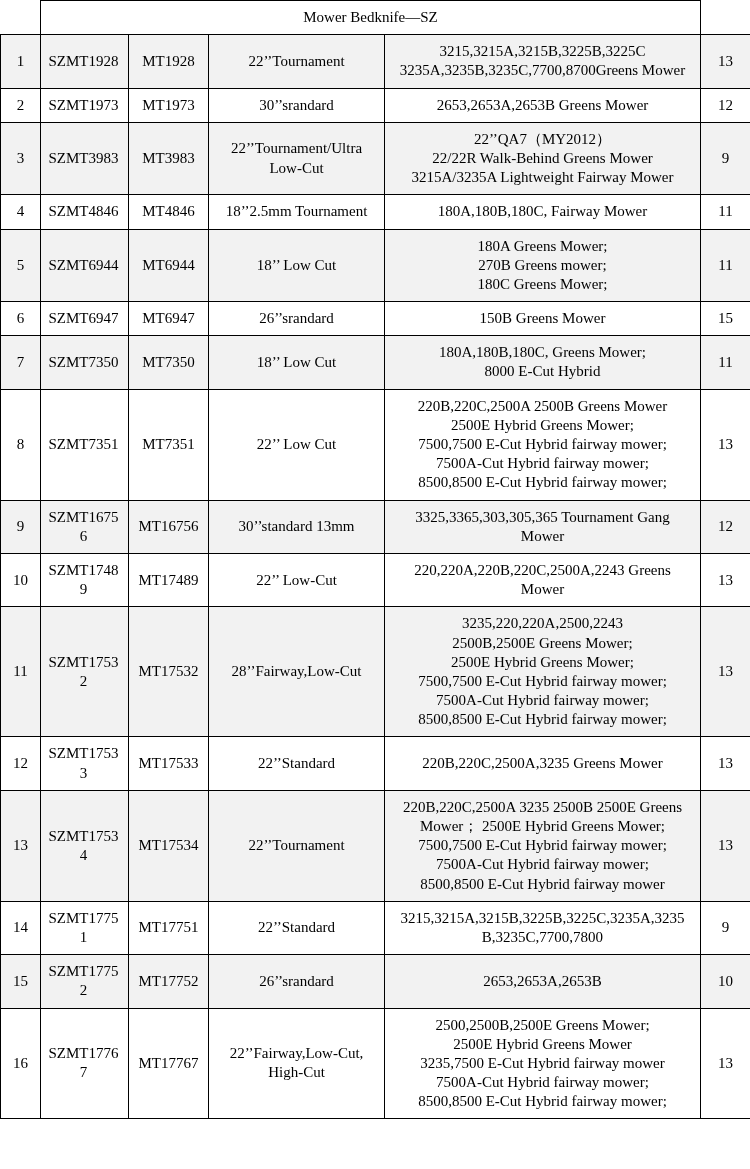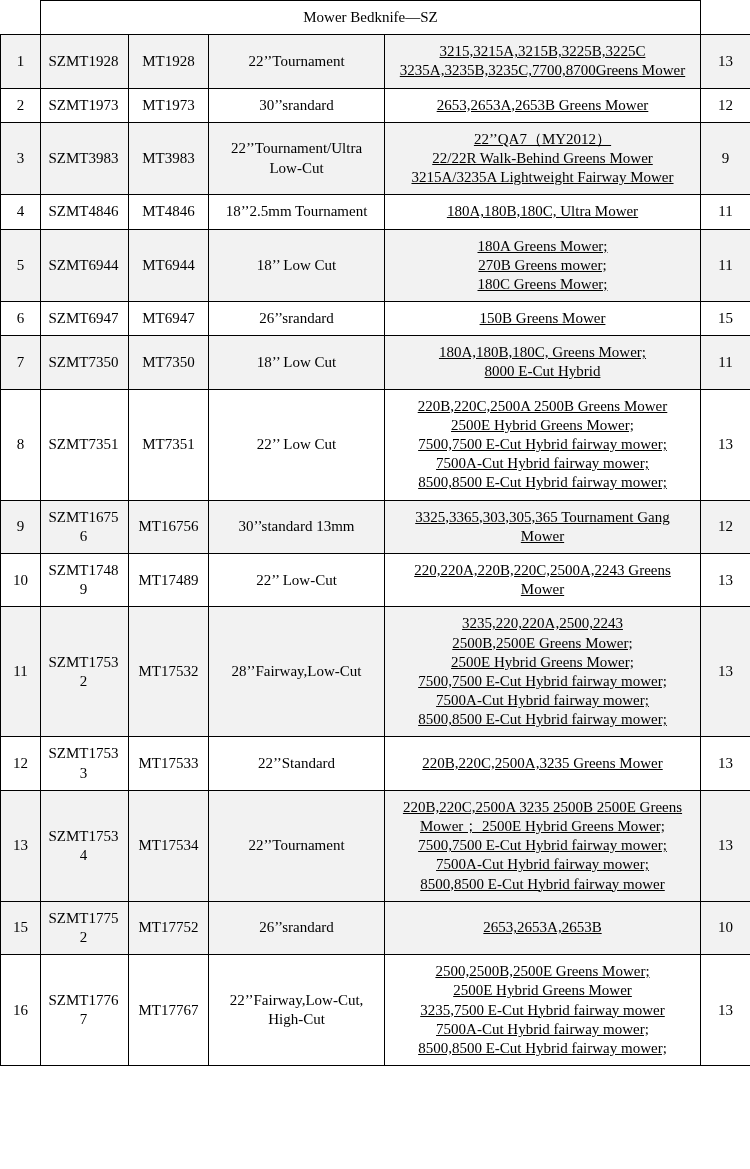--- a/index.html
+++ b/index.html
@@ -40,21 +40,21 @@
     padding: 6px 4px;
     border: 2px solid #000000;
     background: #ffffff;
   }
   tr.header-row th {
     padding: 14px 6px;
     background: #ffffff;
   }
   tr.shade td { background: #f2f2f2; }
   tbody td.c1 { word-break: break-all; padding-right: 6px; }
-  tbody td.c4 { white-space: pre-line; text-decoration: underline; }
+  tbody td.c4 { white-space: pre-line; }
 </style>
 </head>
 <body>
 
 <div class="page">
   <table class="bedknife">
     <colgroup>
       <col style="width:40px">
       <col style="width:88px">
       <col style="width:80px">
@@ -95,21 +95,21 @@
           <td class="c4">22’’QA7（MY2012）
 22/22R Walk-Behind Greens Mower
 3215A/3235A Lightweight Fairway Mower</td>
           <td class="c5">9</td>
         </tr>
         <tr>
           <td class="c0">4</td>
           <td class="c1">SZMT4846</td>
           <td class="c2">MT4846</td>
           <td class="c3">18’’2.5mm Tournament</td>
-          <td class="c4">180A,180B,180C, Ultra Mower</td>
+          <td class="c4">180A,180B,180C, Fairway Mower</td>
           <td class="c5">11</td>
         </tr>
         <tr class="shade">
           <td class="c0">5</td>
           <td class="c1">SZMT6944</td>
           <td class="c2">MT6944</td>
           <td class="c3">18’’ Low Cut</td>
           <td class="c4">180A Greens Mower;
 270B Greens mower;
 180C Greens Mower;</td>
@@ -188,20 +188,29 @@
           <td class="c1">SZMT17534</td>
           <td class="c2">MT17534</td>
           <td class="c3">22’’Tournament</td>
           <td class="c4">220B,220C,2500A 3235 2500B 2500E Greens
 Mower； 2500E Hybrid Greens Mower;
 7500,7500 E-Cut Hybrid fairway mower;
 7500A-Cut Hybrid fairway mower;
 8500,8500 E-Cut Hybrid fairway mower</td>
           <td class="c5">13</td>
         </tr>
+        <tr>
+          <td class="c0">14</td>
+          <td class="c1">SZMT17751</td>
+          <td class="c2">MT17751</td>
+          <td class="c3">22’’Standard</td>
+          <td class="c4">3215,3215A,3215B,3225B,3225C,3235A,3235
+B,3235C,7700,7800</td>
+          <td class="c5">9</td>
+        </tr>
         <tr class="shade">
           <td class="c0">15</td>
           <td class="c1">SZMT17752</td>
           <td class="c2">MT17752</td>
           <td class="c3">26’’srandard</td>
           <td class="c4">2653,2653A,2653B</td>
           <td class="c5">10</td>
         </tr>
         <tr>
           <td class="c0">16</td>

